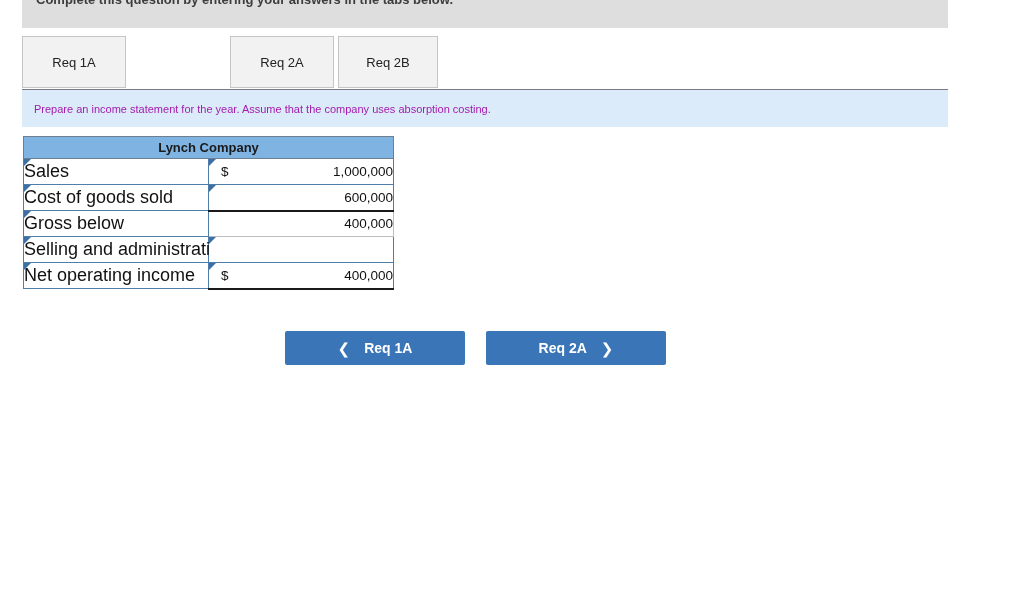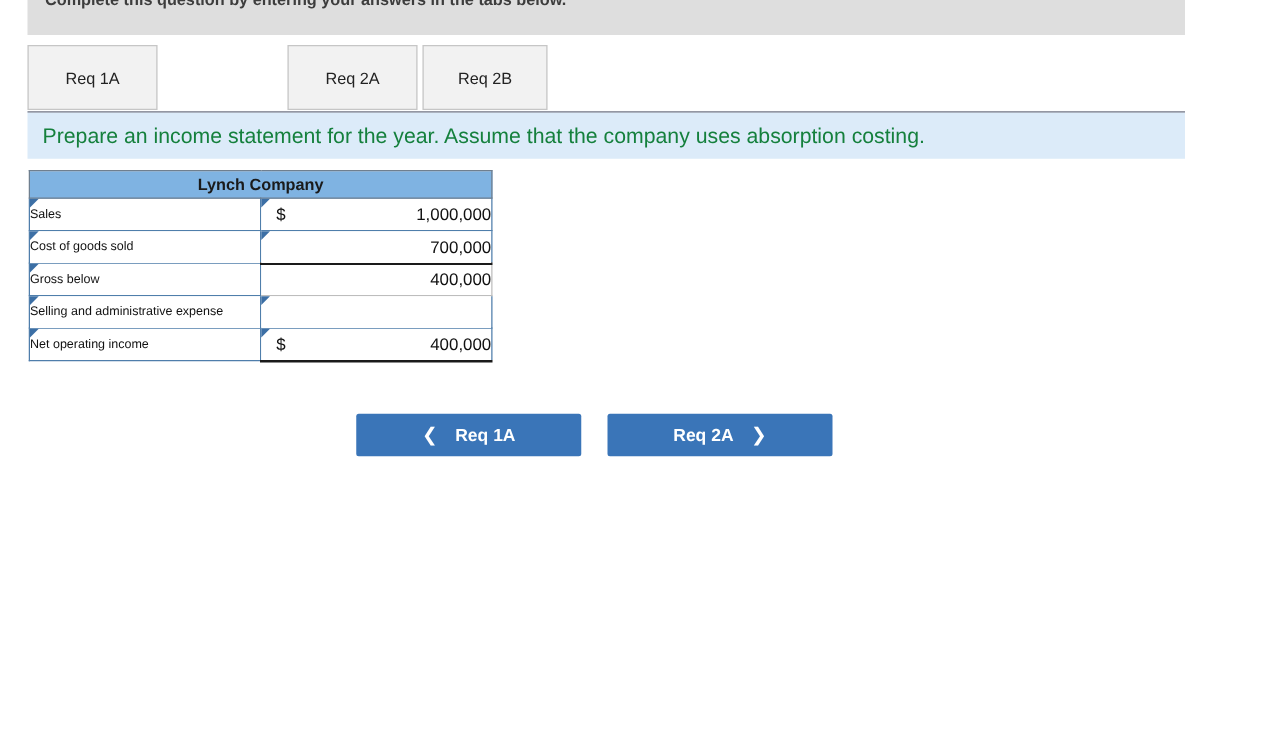--- a/index.html
+++ b/index.html
@@ -72,22 +72,22 @@
     width: 926px;
     height: 38px;
     background: #dcebf9;
     border-top: 1px solid #7a7a86;
     box-sizing: border-box;
     display: flex;
     align-items: center;
     padding-left: 12px;
   }
   .instruction-text {
-    font-size: 17px;
-    color: #15803d;
+    font-size: 11px;
+    color: #a21caf;
   }
 
   
   .stmt-table {
     position: absolute;
     left: 23px;
     top: 136px;
     width: 371px;
     border-collapse: collapse;
     table-layout: fixed;
@@ -112,21 +112,21 @@
     height: 26px;
     box-sizing: border-box;
     vertical-align: middle;
     position: relative;
     background: #ffffff;
     border: 1px solid #4f7eab;
   }
   .label-cell {
     width: 273px;
     padding-left: 4px;
-    font-size: 10px;
+    font-size: 18px;
     color: #111111;
     white-space: nowrap;
   }
   .value-cell {
     width: 98px;
     font-size: 13.5px;
     color: #111111;
     text-align: right;
     padding-right: 4px;
   }
@@ -211,21 +211,21 @@
       <th class="hdr-cell" colspan="2">Lynch Company</th>
     </tr>
   </thead>
   <tbody>
       <tr>
         <td class="label-cell"><span class="marker"></span><span>Sales</span></td>
         <td class="value-cell"><span class="marker"></span><span class="dollar">$</span><span>1,000,000</span></td>
       </tr>
       <tr>
         <td class="label-cell"><span class="marker"></span><span>Cost of goods sold</span></td>
-        <td class="value-cell"><span class="marker"></span><span>700,000</span></td>
+        <td class="value-cell"><span class="marker"></span><span>600,000</span></td>
       </tr>
       <tr>
         <td class="label-cell"><span class="marker"></span><span>Gross below</span></td>
         <td class="value-cell rule-top gm-value"><span>400,000</span></td>
       </tr>
       <tr>
         <td class="label-cell"><span class="marker"></span><span>Selling and administrative expense</span></td>
         <td class="value-cell"><span class="marker"></span><span></span></td>
       </tr>
       <tr>

